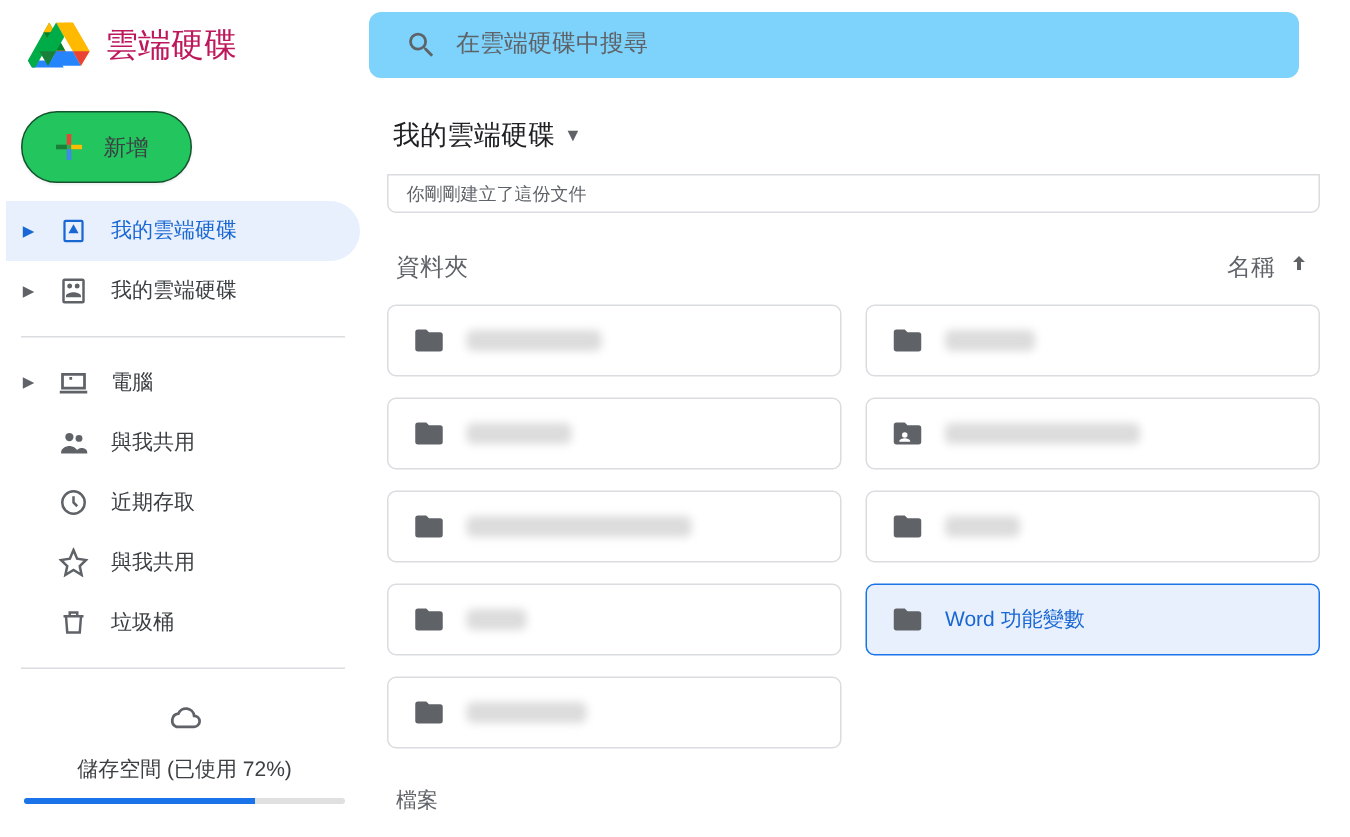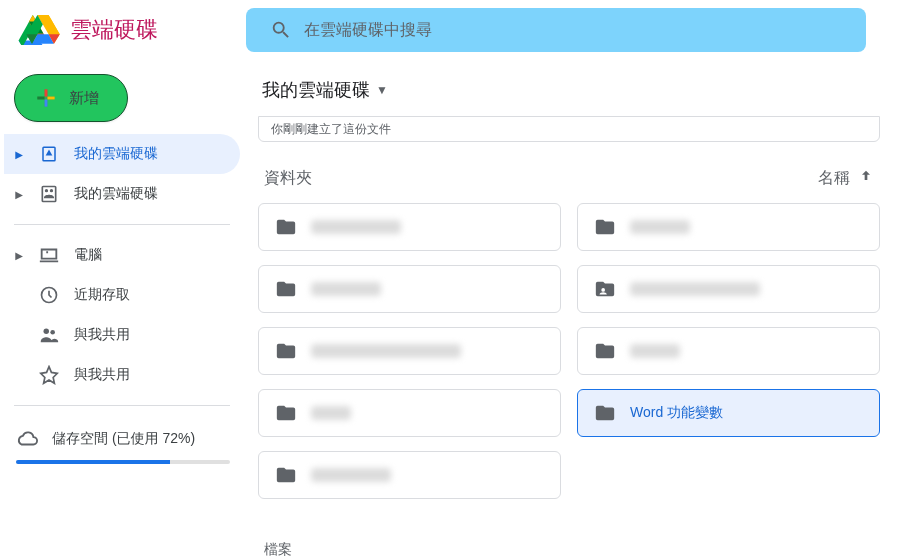--- a/index.html
+++ b/index.html
@@ -77,21 +77,21 @@
   .nav-item.active { background: #e8f0fe; color: #1967d2; }
   .nav-item .caret { width: 10px; font-size: 10px; color: #5f6368; text-align: center; }
   .nav-item.active .caret { color: #1967d2; }
   .nav-ico { width: 22px; height: 22px; display: flex; align-items: center; justify-content: center; flex: 0 0 22px; }
   .div { border-top: 1px solid #dadce0; margin: 10px 10px; }
   .storage {
     padding: 6px 10px 0 12px;
     font-size: 13px;
     color: #5f6368;
   }
-  .storage-head { display: flex; align-items: center; gap: 14px; font-size: 14px; color: #3c4043; padding: 6px 0 10px 0;}
+  .storage-head { display: flex; align-items: center; gap: 14px; font-size: 14px; color: #3c4043; padding: 6px 0 10px 0; flex-direction: column;}
   .storage-bar { position: relative; height: 4px; background: #e0e0e0; border-radius: 2px; margin-bottom: 10px; overflow: hidden;}
   .storage-fill { position: absolute; left: 0; top: 0; bottom: 0; width: 72%; background: #1a73e8; }
   .storage-text { line-height: 1.5; }
   .main { flex: 1; padding: 12px 20px 0 12px; overflow: hidden; }
   .breadcrumb {
     display: flex;
     align-items: center;
     gap: 6px;
     font-size: 18px;
     color: #202124;
@@ -147,21 +147,21 @@
   }
   .folder-ico { color: #5f6368; flex: 0 0 22px; }
   .folder.selected .folder-ico { color: #5f6368; }
   .blur-strip {
     height: 14px;
     background: #bfbfbf;
     border-radius: 4px;
     filter: blur(3px);
     opacity: .55;
   }
-  .files-label { margin-top: 42px; font-size: 14px; color: #5f6368; padding-left: 6px; }
+  .files-label { margin-top: 26px; font-size: 14px; color: #5f6368; padding-left: 6px; }
   svg { display: block; }
 </style>
 </head>
 <body>
 
 <div class="header">
   <div class="logo-wrap">
     <span>
       <svg width="34" height="30" viewBox="0 0 87 78">
           <path d="M6 66l10 17h55l-10-17z" fill="#2684FC"></path>
@@ -244,50 +244,59 @@
             <path d="M4 6h16v10H4z" fill="none" stroke="#5f6368" stroke-width="2"></path>
             <path d="M2 18h20v2H2zM9 8h2v2H9z"></path>
           </svg>
       </span>
       <span>電腦</span>
     </div>
 
     <div class="nav-item">
       <span class="caret"></span>
       <span class="nav-ico">
-        <svg width="20" height="20" viewBox="0 0 24 24" fill="none" stroke="#5f6368" stroke-width="2">
-            <circle cx="12" cy="12" r="9"></circle>
-            <path d="M12 7v5l3 3"></path>
-          </svg>
-      </span>
-      <span>近期存取</span>
-    </div>
-
-    <div class="nav-item">
-      <span class="caret"></span>
-      <span class="nav-ico">
         <svg width="22" height="22" viewBox="0 0 24 24" fill="#5f6368">
             <circle cx="9" cy="8" r="3"></circle>
             <circle cx="16" cy="9" r="2.5"></circle>
             <path d="M3 19c0-3 4-4.5 6-4.5s6 1.5 6 4.5v1H3zM14 19c.3-2 2.5-3 4-3s4 1 4 3v1h-8z"></path>
           </svg>
       </span>
       <span>與我共用</span>
     </div>
 
     <div class="nav-item">
       <span class="caret"></span>
       <span class="nav-ico">
         <svg width="20" height="20" viewBox="0 0 24 24" fill="none" stroke="#5f6368" stroke-width="2">
+            <circle cx="12" cy="12" r="9"></circle>
+            <path d="M12 7v5l3 3"></path>
+          </svg>
+      </span>
+      <span>近期存取</span>
+    </div>
+
+    <div class="nav-item">
+      <span class="caret"></span>
+      <span class="nav-ico">
+        <svg width="20" height="20" viewBox="0 0 24 24" fill="none" stroke="#5f6368" stroke-width="2">
             <path d="M12 2l2.9 6.9L22 10l-5 4.9 1.5 7.1L12 18l-6.5 4L7 14.9 2 10l7.1-1.1z"></path>
           </svg>
       </span>
       <span>與我共用</span>
     </div>
 
+    <div class="nav-item">
+      <span class="caret"></span>
+      <span class="nav-ico">
+        <svg width="20" height="20" viewBox="0 0 24 24" fill="none" stroke="#5f6368" stroke-width="2">
+            <path d="M4 7h16M9 7V4h6v3M6 7l1 13h10l1-13"></path>
+          </svg>
+      </span>
+      <span>垃圾桶</span>
+    </div>
 
     <div class="div"></div>
 
     <div class="storage">
       <div class="storage-head">
         <span>
           <svg width="22" height="22" viewBox="0 0 24 24" fill="none" stroke="#5f6368" stroke-width="2">
               <path d="M19 18a4 4 0 000-8 6 6 0 00-11.5-1.5A5 5 0 006 18z"></path>
             </svg>
         </span>

